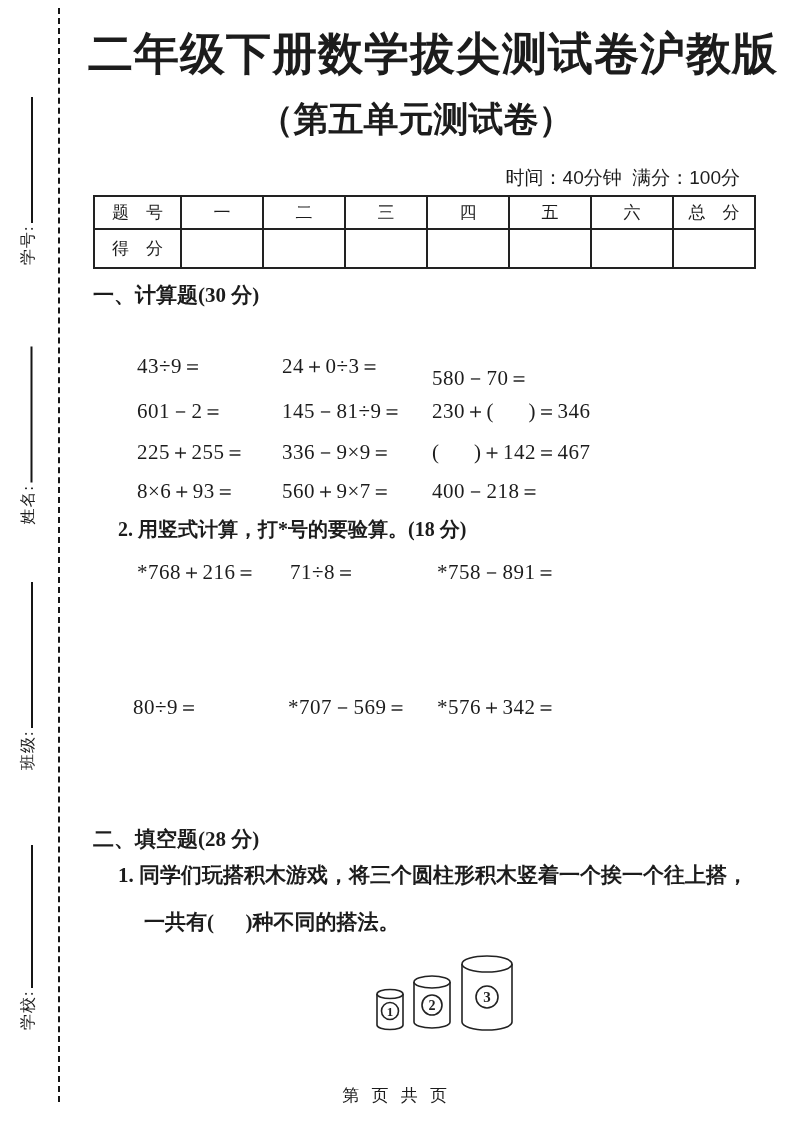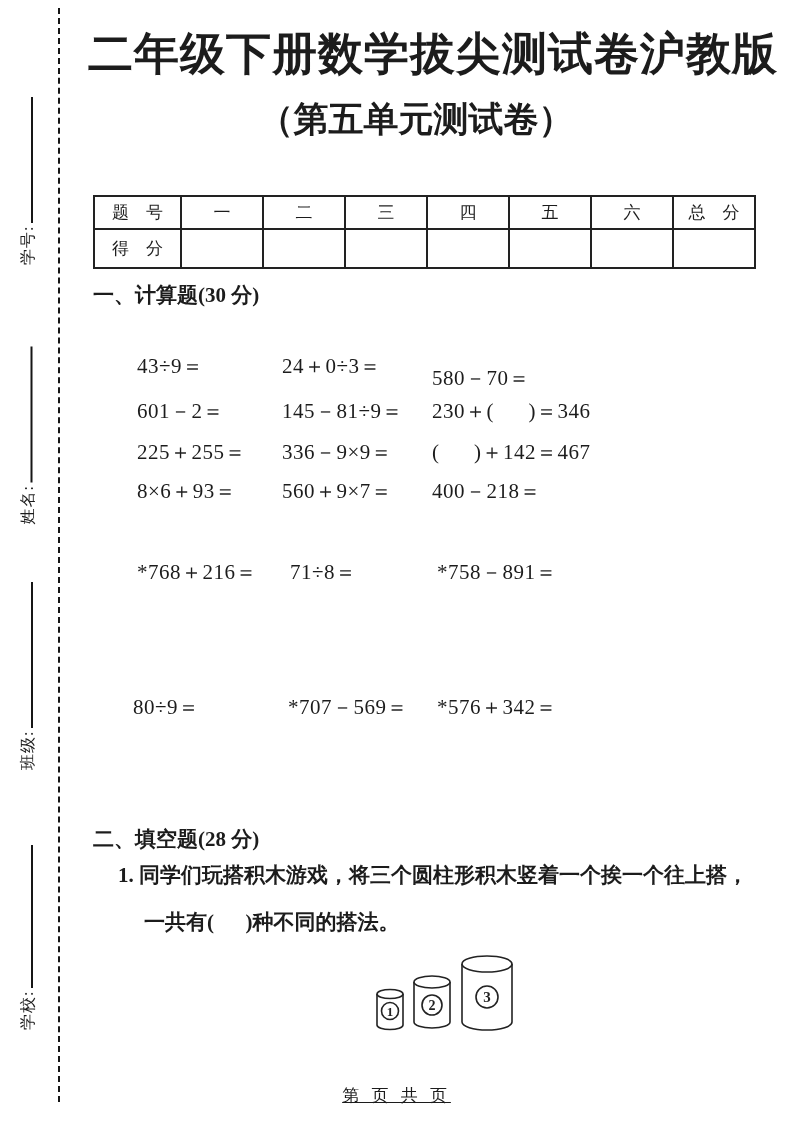--- a/index.html
+++ b/index.html
@@ -46,21 +46,21 @@
   .mgroup {
     position:absolute; height:24px; line-height:24px; white-space:nowrap;
     transform:rotate(-90deg); transform-origin:50% 50%;
     font-size:16px; letter-spacing:1px;
   }
   .mline { display:inline-block; border-bottom:2px solid #161616; height:13px; margin-left:3px; }
   .dashline { left:58px; top:8px; height:1094px; width:0; border-left:2px dashed #161616; }
 
   .footer {
     left:0; top:1084px; width:793px; text-align:center;
-    font-size:17px; letter-spacing:4px; white-space:pre;text-decoration:underline;
+    font-size:17px; letter-spacing:4px; white-space:pre;
   }
 
   svg text { font-family:"Liberation Serif","DejaVu Serif",serif; }
 </style>
 </head>
 <body>
 
 <div class="page">
 
   <div class="dashline abs"></div>
@@ -73,20 +73,21 @@
   </div>
   <div class="mgroup" style="left:-77px; top:653px; width:210px;">
     <span>班级:</span><span class="mline" style="width:146px;"></span>
   </div>
   <div class="mgroup" style="left:-77px; top:913px; width:210px;">
     <span>学校:</span><span class="mline" style="width:143px;"></span>
   </div>
 
   <div class="abs title">二年级下册数学拔尖测试卷沪教版</div>
   <div class="abs subtitle">（第五单元测试卷）</div>
+  <div class="abs meta">时间：40分钟  满分：100分</div>
 
   <table class="score abs">
     <tbody>
         <tr class="r1">
       <td style="width:85px;">题　号</td>
       <td style="width:80px;">一</td>
       <td style="width:80px;">二</td>
       <td style="width:80px;">三</td>
       <td style="width:80px;">四</td>
       <td style="width:80px;">五</td>
@@ -117,20 +118,21 @@
   <span class="abs m" style="left:432px; top:397px;">230＋(      )＝346</span>
 
   <span class="abs m" style="left:137px; top:438px;">225＋255＝</span>
   <span class="abs m" style="left:282px; top:438px;">336－9×9＝</span>
   <span class="abs m" style="left:432px; top:438px;">(      )＋142＝467</span>
 
   <span class="abs m" style="left:137px; top:477px;">8×6＋93＝</span>
   <span class="abs m" style="left:282px; top:477px;">560＋9×7＝</span>
   <span class="abs m" style="left:432px; top:477px;">400－218＝</span>
 
+  <div class="abs prompt" style="left:118px; top:516px;">2. 用竖式计算，打*号的要验算。(18 分)</div>
 
   <span class="abs m" style="left:137px; top:558px;">*768＋216＝</span>
   <span class="abs m" style="left:290px; top:558px;">71÷8＝</span>
   <span class="abs m" style="left:437px; top:558px;">*758－891＝</span>
 
   <span class="abs m" style="left:133px; top:693px;">80÷9＝</span>
   <span class="abs m" style="left:288px; top:693px;">*707－569＝</span>
   <span class="abs m" style="left:437px; top:693px;">*576＋342＝</span>
 
   <div class="abs h1" style="left:93px; top:825px;">二、填空题(28 分)</div>

